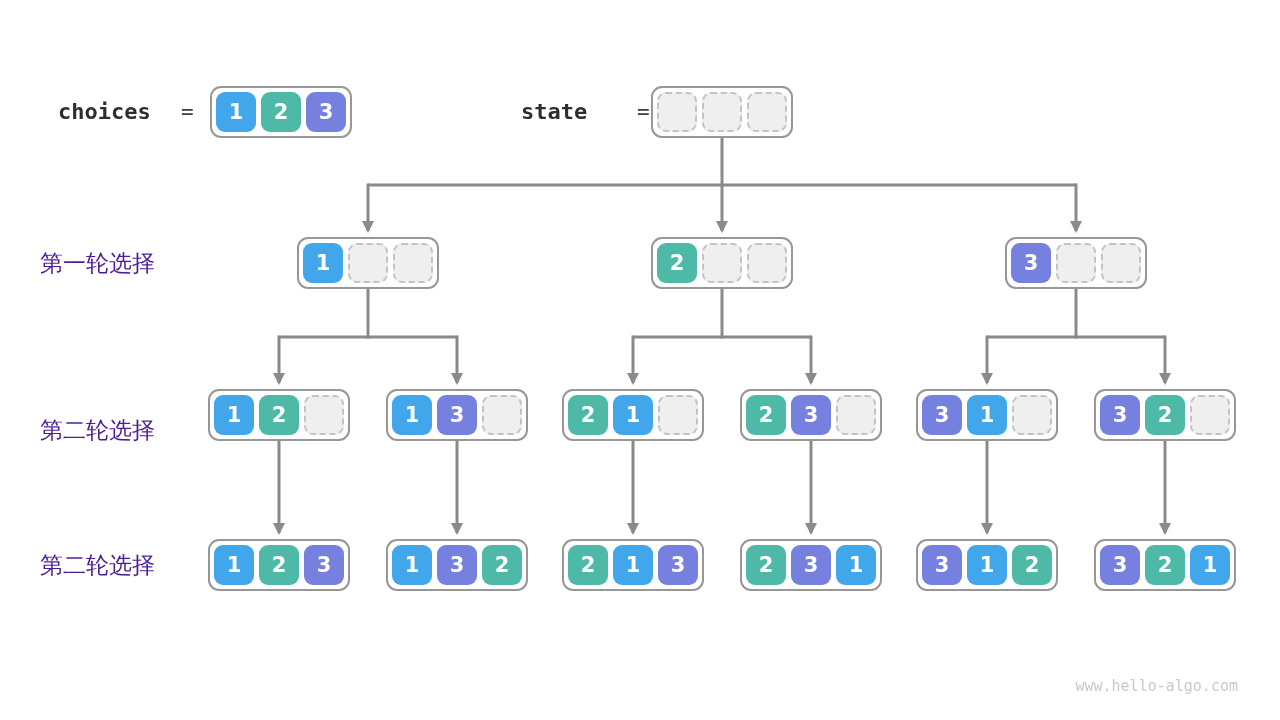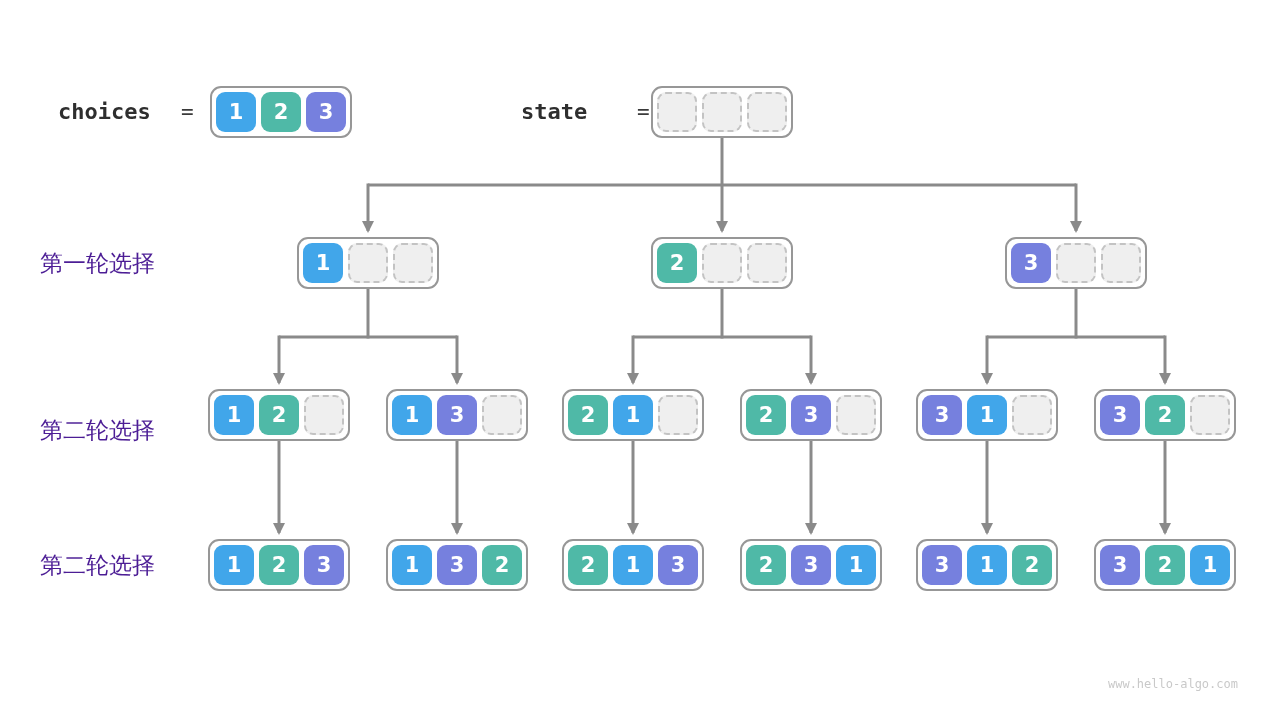--- a/index.html
+++ b/index.html
@@ -28,21 +28,21 @@
   .cell{width:40px;height:40px;border-radius:9px;box-sizing:border-box;
     display:flex;align-items:center;justify-content:center;
     font-family:"DejaVu Sans","Liberation Sans",sans-serif;
     font-weight:700;font-size:21px;color:#ffffff;}
   .cell.empty{background:#efefef;border:2px dashed #c3c3c3;}
 
   .header-box{position:absolute;z-index:1;}
 
   .watermark{position:absolute;z-index:2;
     font-family:"DejaVu Sans Mono","Liberation Mono",monospace;
-    font-size:12px;color:#c9c9c9;}
+    font-size:15px;color:#c9c9c9;}
 </style>
 </head>
 <body>
 
 <div class="canvas">
 
   <svg class="connectors" width="1280" height="720" viewBox="0 0 1280 720">
     <defs>
       <marker id="ah" viewBox="0 0 12 12" markerUnits="userSpaceOnUse" markerWidth="12" markerHeight="12" refX="10" refY="6" orient="auto">
         <path d="M0,0 L12,6 L0,12 Z" fill="#8A8A8A"></path>

